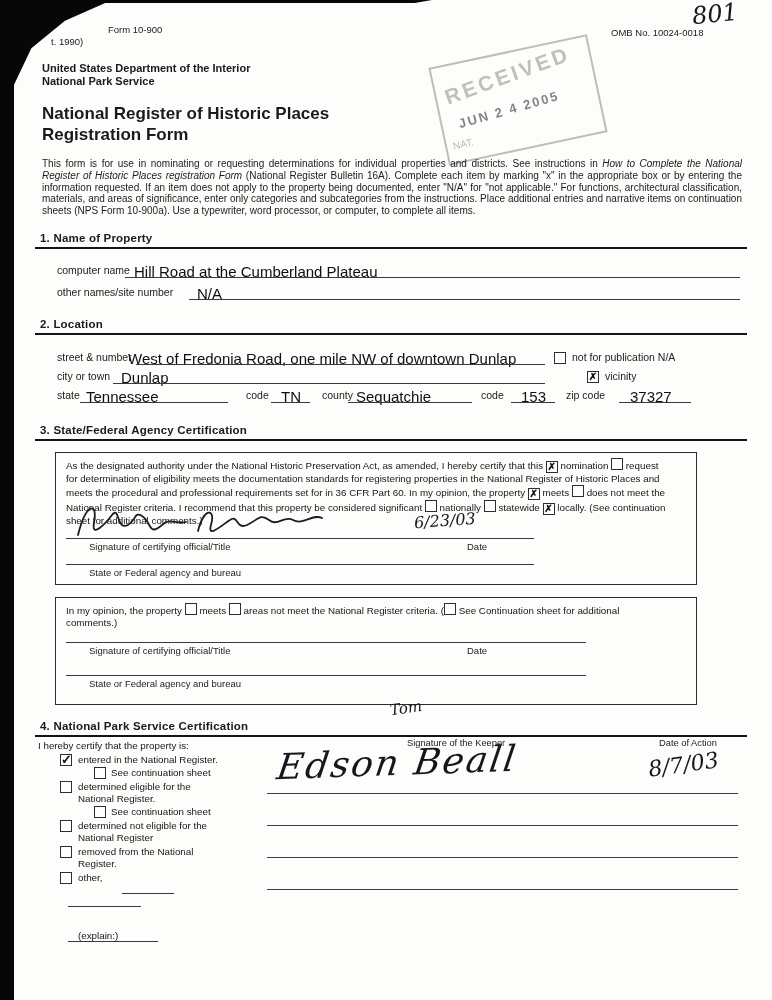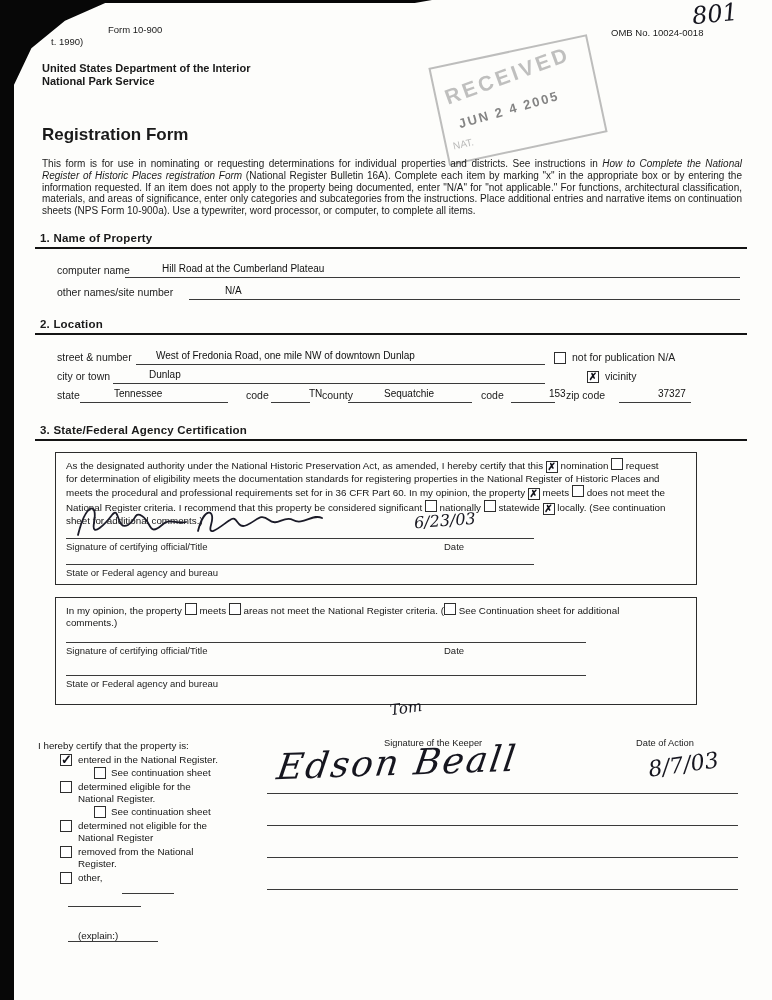--- a/index.html
+++ b/index.html
@@ -2,22 +2,22 @@
 <html><head>
 <meta charset="utf-8">
 <style>
   html,body{margin:0;padding:0;background:#2b2b2b;}
   .page{
     position:relative;width:772px;height:1000px;background:#fdfdfb;
     font-family:"Liberation Sans", sans-serif;color:#1a1a1a;overflow:hidden;
   }
   .abs{position:absolute;}
   .lbl{font-size:10.5px;color:#222;white-space:nowrap;}
-  .val{font-size:10px;color:#0f0f0f;white-space:nowrap;margin-left:28px;}
-  .small-lbl{font-size:9.5px;color:#222;white-space:nowrap;}
+  .val{font-size:15px;color:#0f0f0f;white-space:nowrap;}
+  .small-lbl{font-size:9.5px;color:#222;white-space:nowrap;margin-left:23px;}
   .fline{position:absolute;height:0;border-bottom:1px solid #3a3a3a;}
   .sec{
     position:absolute;left:35px;width:707px;font-weight:bold;font-size:11.5px;
     padding:0 0 3px 5px;border-bottom:2.5px solid #141414;letter-spacing:.2px;white-space:nowrap;
   }
   .cb{
     display:inline-block;width:10px;height:10px;border:1px solid #2e2e2e;background:#fff;
     font-size:10px;line-height:10px;text-align:center;vertical-align:-1px;color:#101018;
     font-weight:bold;overflow:visible;
   }
@@ -51,20 +51,21 @@
 
   <div class="abs hw" style="left:692px;top:0px;font-size:24px;transform:rotate(-6deg);">801</div>
 
   <div class="abs" style="left:64px;top:24px;font-size:9.5px;padding-left:44px;">Form 10-900</div>
   <div class="abs" style="left:51px;top:36px;font-size:9.5px;">t. 1990)</div>
   <div class="abs" style="left:611px;top:27px;font-size:9.5px;">OMB No. 10024-0018</div>
 
   <div class="abs bold" style="left:42px;top:62px;font-size:11px;">United States Department of the Interior</div>
   <div class="abs bold" style="left:42px;top:75px;font-size:11px;">National Park Service</div>
 
+  <div class="abs bold" style="left:42px;top:104px;font-size:17px;">National Register of Historic Places</div>
   <div class="abs bold" style="left:42px;top:125px;font-size:17px;">Registration Form</div>
 
   <div class="stamp">
     <div class="recv">RECEIVED</div>
     <div class="sdate">JUN 2 4 2005</div>
     <div class="sfoot">NAT.</div>
   </div>
 
   <div class="abs intro" style="left:42px;top:158px;width:700px;">
     <span>This form is for use in nominating or requesting determinations for individual properties and districts.  See instructions in </span><span class="it">How to Complete the National Register of Historic Places registration Form</span><span> (National Register Bulletin 16A).  Complete each item by marking "x" in the appropriate box or by entering the information requested.  If an item does not apply to the property being documented, enter "N/A" for "not applicable."  For functions, architectural classification, materials, and areas of significance, enter only categories and subcategories from the instructions. Place additional entries and narrative items on continuation sheets (NPS Form 10-900a).  Use a typewriter, word processor, or computer, to complete all items.</span>
@@ -138,20 +139,21 @@
     <div class="fline" style="left:10px;top:44px;width:520px;"></div>
     <div class="small-lbl" style="position:absolute;left:10px;top:47px;">Signature of certifying official/Title</div>
     <div class="small-lbl" style="position:absolute;left:388px;top:47px;">Date</div>
 
     <div class="fline" style="left:10px;top:77px;width:520px;"></div>
     <div class="small-lbl" style="position:absolute;left:10px;top:80px;">State or Federal agency and bureau</div>
   </div>
 
   <div class="abs hw" style="left:390px;top:699px;font-size:15px;transform:rotate(-8deg);">Tom</div>
 
+  <div class="sec" style="top:720px;">4.  National Park Service Certification</div>
 
   <div class="abs list-item" style="left:38px;top:740px;">I hereby certify that the property is:</div>
   <div class="abs small-lbl" style="left:384px;top:738px;font-size:9.3px;">Signature of the Keeper</div>
   <div class="abs small-lbl" style="left:636px;top:738px;font-size:9.3px;">Date of Action</div>
 
   <div class="abs hw" style="left:278px;top:742px;font-size:36px;transform:skewX(-10deg) rotate(-2deg);letter-spacing:2px;">Edson Beall</div>
   <div class="abs hw" style="left:648px;top:752px;font-size:22px;transform:rotate(-8deg);">8/7/03</div>
 
   <span class="cb cb-abs" style="left:60px;top:754px;font-size:13px;line-height:9px;">✓</span>
   <div class="abs list-item" style="left:78px;top:754px;">entered in the National Register.</div>

